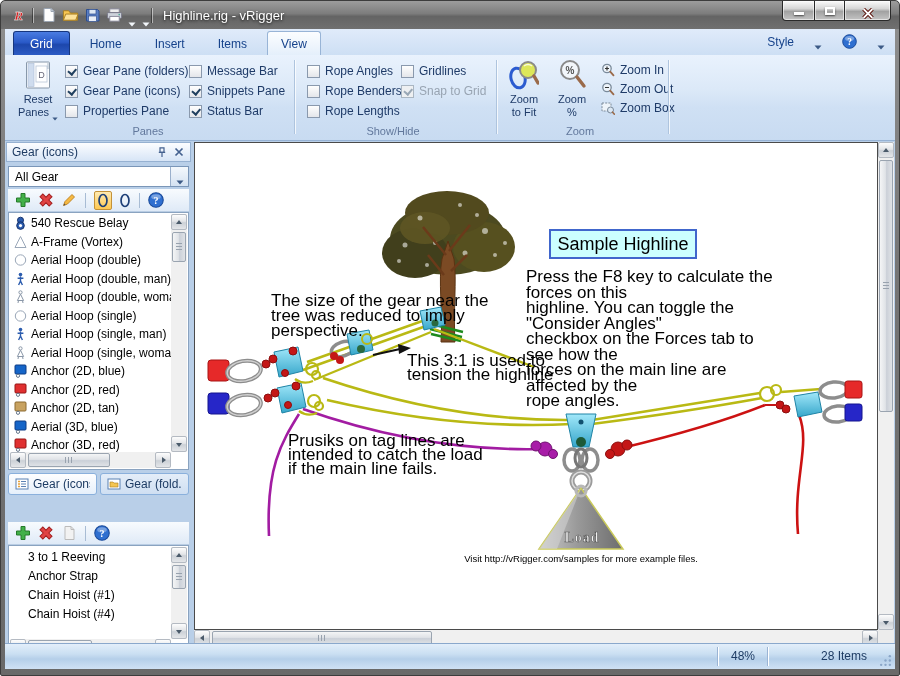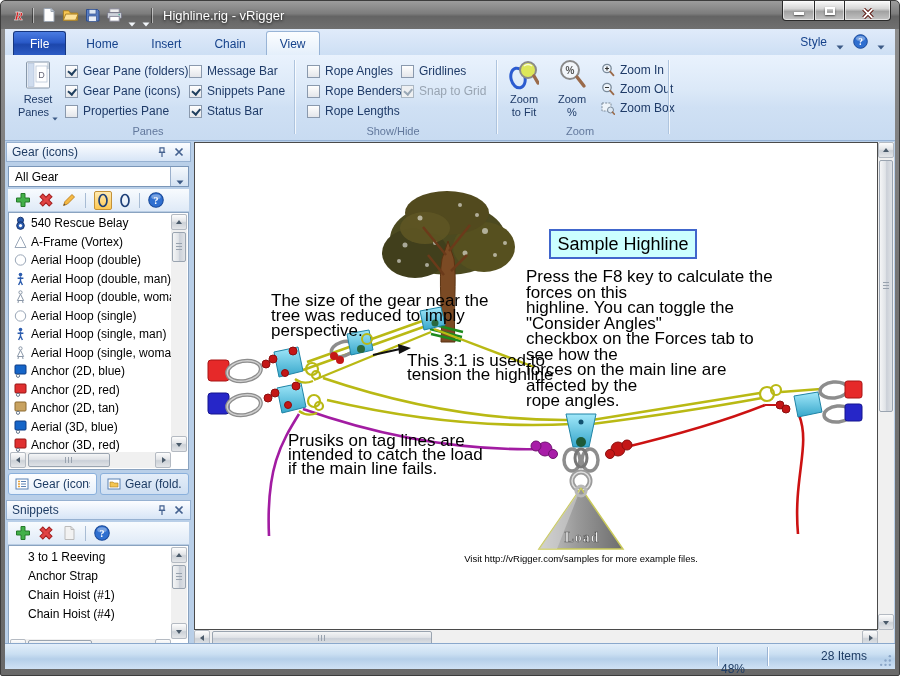--- a/index.html
+++ b/index.html
@@ -19,21 +19,21 @@
 .wbtn.close{width:45px;border-radius:0 0 4px 0;background:linear-gradient(#f6b2a2,#e8male 40%,#e87a60 40%,#c23a20 55%,#d6654a)}
 .glyph-min{width:10px;height:3px;background:#fff;box-shadow:0 1px 2px rgba(0,0,0,.6);margin-top:6px}
 .glyph-max{width:10px;height:8px;border:2px solid #fff;box-sizing:border-box;box-shadow:0 1px 2px rgba(0,0,0,.6)}
 
 .app-body{position:absolute;left:4px;right:4px;top:28px;bottom:6px;background:#bdd3ec}
 .tabrow{position:absolute;top:0;left:0;right:0;height:26px;background:linear-gradient(#e0ebfa,#cddff4)}
 #ribbon-tabs{display:flex;height:100%;padding-left:8px;align-items:flex-end}
 .rtab{padding:0 13px;display:flex;align-items:center;font-size:12px;color:#15428b;margin-right:7px;height:23px}
 .rtab.file{background:linear-gradient(#4a7ce2,#2a5ac8 45%,#1d47ac 55%,#2d5cc4);color:#fff;border:1px solid #16367e;border-bottom:none;border-radius:3px 3px 0 0;padding:0 16px}
 .rtab.active{background:linear-gradient(#fbfdff,#eef5fc 60%,#e4effb);border:1px solid #98b4d6;border-bottom:none;border-radius:3px 3px 0 0}
-.style-area{position:absolute;right:10px;top:5px;display:flex;align-items:center;gap:9px;font-size:12px;color:#15428b}
+.style-area{position:absolute;right:10px;top:5px;display:flex;align-items:center;gap:20px;font-size:12px;color:#15428b}
 .help-badge{width:15px;height:15px;display:inline-block}
 
 .ribbon{position:absolute;top:26px;left:0;right:0;height:85px;background:linear-gradient(#e9f2fd,#dcE9f8 40%,#cfe0f4 62%,#c8dbf1);border-bottom:1px solid #96b2d4}
 .grp{position:absolute;top:0;height:84px}
 .grp::after{content:'';position:absolute;right:0;top:5px;bottom:5px;width:1px;background:#aec4de;box-shadow:1px 0 0 rgba(255,255,255,.75)}
 .grp-label{position:absolute;bottom:2px;left:0;right:6px;text-align:center;font-size:11px;color:#62789c}
 .cb-col{position:absolute;top:6px}
 .cbrow{display:flex;align-items:center;height:20px;gap:5px;font-size:12px;color:#1f3b68;white-space:nowrap}
 .cbx{width:13px;height:13px;border:1px solid #8a99ad;background:linear-gradient(#fefefe,#e4e6ea);position:relative;box-sizing:border-box;flex:none}
 .cbx.on::after{content:'';position:absolute;left:2px;top:2.5px;width:6px;height:3.5px;border-left:2px solid #21405f;border-bottom:2px solid #21405f;transform:rotate(-50deg)}
@@ -90,21 +90,21 @@
 .cvtext{position:absolute;font-size:17px;line-height:15px;white-space:pre-line;color:#000}
 #titlebox{left:354px;top:86px;width:148px;height:30px;background:#ccffff;border:2px solid #4066cc;box-sizing:border-box;font-size:18px;display:flex;align-items:center;justify-content:center;white-space:nowrap;position:absolute;color:#000}
 #desc{left:331px;top:126px;width:252px;line-height:15.5px}
 #ntree{left:76px;top:150px}
 #ntension{left:212px;top:211px;line-height:13.5px}
 #nprusik{left:93px;top:291px;line-height:14px}
 #footer{left:226px;top:410px;width:320px;text-align:center;font-size:9.5px;position:absolute;color:#000}
 
 .statusbar{position:absolute;left:0;right:0;bottom:0;height:25px;background:linear-gradient(#e3eefa,#cadff2 40%,#b5cfe9 60%,#cfe1f4);border-top:1px solid #8aa8cc;font-size:12px;color:#1e3c64}
 .sb-sep{position:absolute;top:3px;bottom:3px;width:1px;background:#9ab4d4;box-shadow:1px 0 0 #fff}
-.zoomtxt{position:absolute;left:716px;width:44px;top:18px}
+.zoomtxt{position:absolute;left:716px;width:44px;text-align:center;top:5px}
 .itemstxt{position:absolute;right:28px;top:5px}
 .grip{position:absolute;right:3px;bottom:2px;width:13px;height:13px}
 </style>
 </head>
 <body>
 
 <div class="window">
   <div class="titlebar">
     <span class="ticon logo"><svg width="100%" height="100%" viewBox="0 0 16 16">
           <text x="8" y="13" text-anchor="middle" font-size="14" font-weight="bold" font-style="italic" fill="#d42020" stroke="#ffffff" stroke-width="0.4" font-family="Liberation Serif,serif">R</text>
@@ -150,24 +150,24 @@
               <path d="M2 1 L10 9 M10 1 L2 9" stroke="#5a1008" stroke-width="3.4"></path>
               <path d="M2 1 L10 9 M10 1 L2 9" stroke="#ffffff" stroke-width="1.8"></path>
             </svg></span>
         </div>
     </div>
   </div>
 
   <div class="app-body">
     <div class="tabrow">
       <div id="ribbon-tabs">
-          <div class="rtab file">File</div>
+          <div class="rtab file">Grid</div>
           <div class="rtab">Home</div>
           <div class="rtab">Insert</div>
-          <div class="rtab">Chain</div>
+          <div class="rtab">Items</div>
           <div class="rtab active">View</div>
         </div>
       <div class="style-area">
         <span>Style</span>
         <span class="caret"><svg width="100%" height="100%" viewBox="0 0 8 5">
               <path d="M0.5 0.5 h7 L4 4.5 Z" fill="#3c5a86"></path>
             </svg></span>
         <span class="help-badge"><svg width="100%" height="100%" viewBox="0 0 15 15">
               <circle cx="7.5" cy="7.5" r="6.8" fill="#2f6fd0" stroke="#1a4a9a"></circle>
               <ellipse cx="7.5" cy="4.5" rx="4.5" ry="2.5" fill="#ffffff" opacity=".35"></ellipse>
@@ -473,30 +473,20 @@
             </div>
             <div class="gtab">
               <span class="gticon"><svg width="100%" height="100%" viewBox="0 0 14 12">
                   <rect x="1" y="1" width="12" height="10" fill="#ffffff" stroke="#5b82b4"></rect>
                   <path d="M3 4h3l1 1h4v4H3z" fill="#f4c552" stroke="#a87d20" stroke-width=".6"></path>
                 </svg></span>
               <span class="lbl">Gear (fold...</span>
             </div>
           </div>
 
-        <div class="pane-hdr" style="top:359px">
-          <span class="phdr-title">Snippets</span>
-          <span class="picon"><svg width="100%" height="100%" viewBox="0 0 12 12">
-                <path d="M4 1.8 h4 v4.5 h-4 z" fill="none" stroke="#44618f" stroke-width="1.2"></path>
-                <path d="M2.8 6.3 h6.4 M6 6.3 V11" stroke="#44618f" stroke-width="1.2" fill="none"></path>
-              </svg></span>
-          <span class="picon"><svg width="100%" height="100%" viewBox="0 0 12 12">
-                <path d="M2.5 2.5 L9.5 9.5 M9.5 2.5 L2.5 9.5" stroke="#44618f" stroke-width="1.7"></path>
-              </svg></span>
-        </div>
         <div class="ptoolbar" style="top:381px">
           <span class="tbi"><svg width="100%" height="100%" viewBox="0 0 16 16">
                 <path d="M6 1.5h4v4.5H14.5v4H10V14.5H6V10H1.5V6H6z" fill="#43b049" stroke="#267a2b"></path>
               </svg></span>
           <span class="tbi"><svg width="100%" height="100%" viewBox="0 0 16 16">
                 <g transform="rotate(45 8 8)">
                   <path d="M6 1.5h4v4.5H14.5v4H10V14.5H6V10H1.5V6H6z" fill="#e04343" stroke="#a32020"></path>
                 </g>
               </svg></span>
           <span class="tbi"><svg width="100%" height="100%" viewBox="0 0 14 16">

